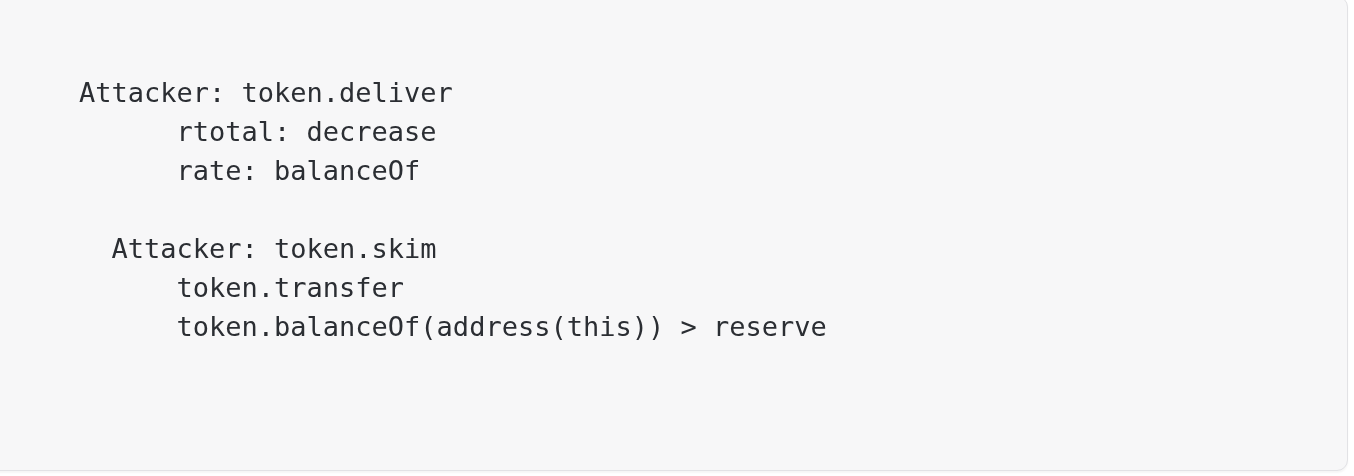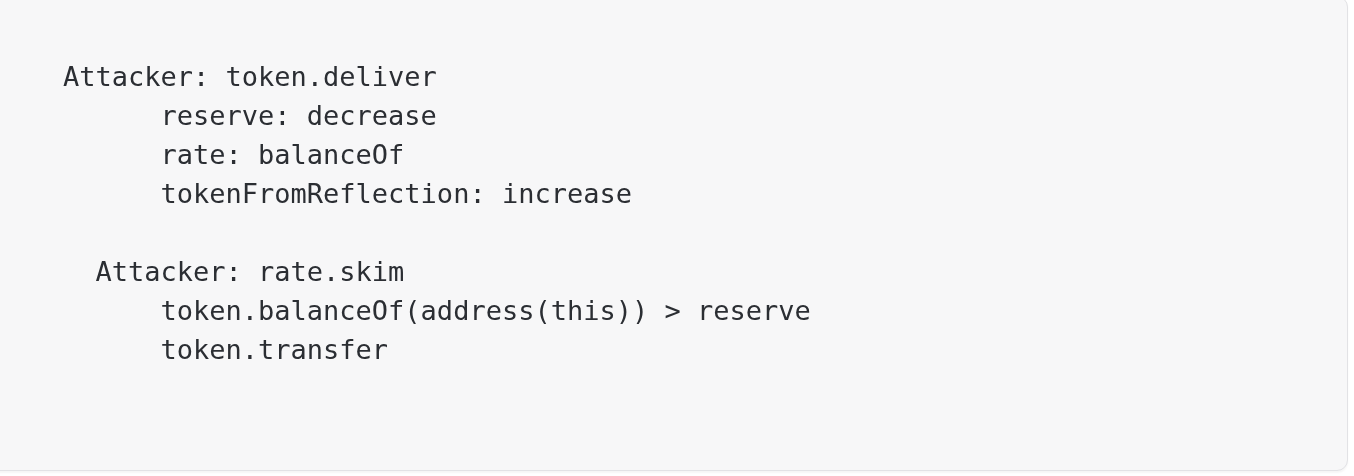--- a/index.html
+++ b/index.html
@@ -23,40 +23,39 @@
     background: #f7f7f8;
     border: 1px solid #e2e2e5;
     border-radius: 11px;
     box-sizing: border-box;
     box-shadow: 0 2px 2px rgba(0, 0, 0, 0.04);
   }
   .code-content {
     position: absolute;
     left: 92px;
     top: 60px;
-    margin: 0;
+    margin: 16px;
     color: #2b2e33;
     font-size: 27px;
     line-height: 39px;
     font-family: "DejaVu Sans Mono", "Liberation Mono", monospace;
   }
   .code-line {
     height: 39px;
     line-height: 39px;
     white-space: pre;
     letter-spacing: 0px;
   }
 </style>
 </head>
 <body>
 
 <div class="code-block">
   <div class="code-content">
     <div class="code-line">Attacker: token.deliver</div>
-    <div class="code-line">      reserve: decrease</div>
+    <div class="code-line">      rtotal: decrease</div>
     <div class="code-line">      rate: balanceOf</div>
-    <div class="code-line">      tokenFromReflection: increase</div>
     <div class="code-line"></div>
-    <div class="code-line">  Attacker: rate.skim</div>
+    <div class="code-line">  Attacker: token.skim</div>
+    <div class="code-line">      token.transfer</div>
     <div class="code-line">      token.balanceOf(address(this)) &gt; reserve</div>
-    <div class="code-line">      token.transfer</div>
   </div>
 </div>
 
 </body></html>

